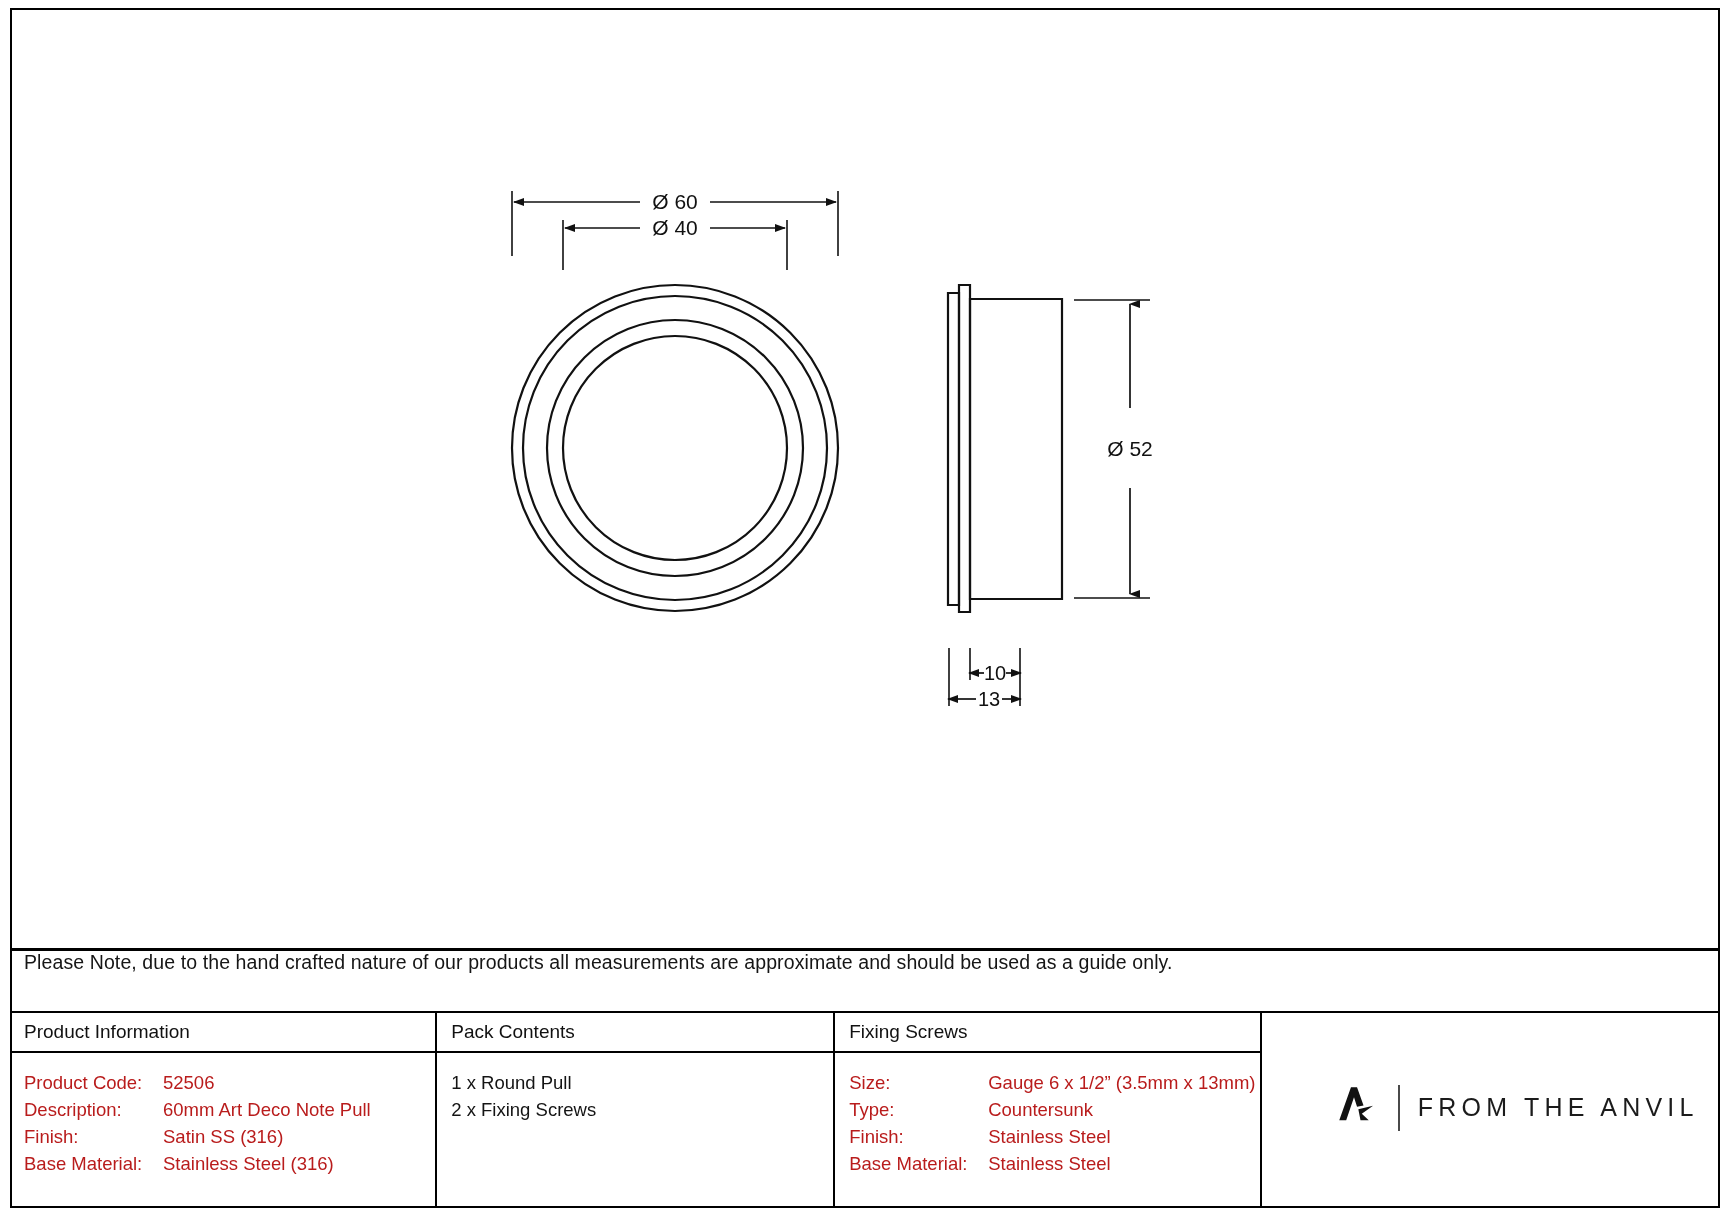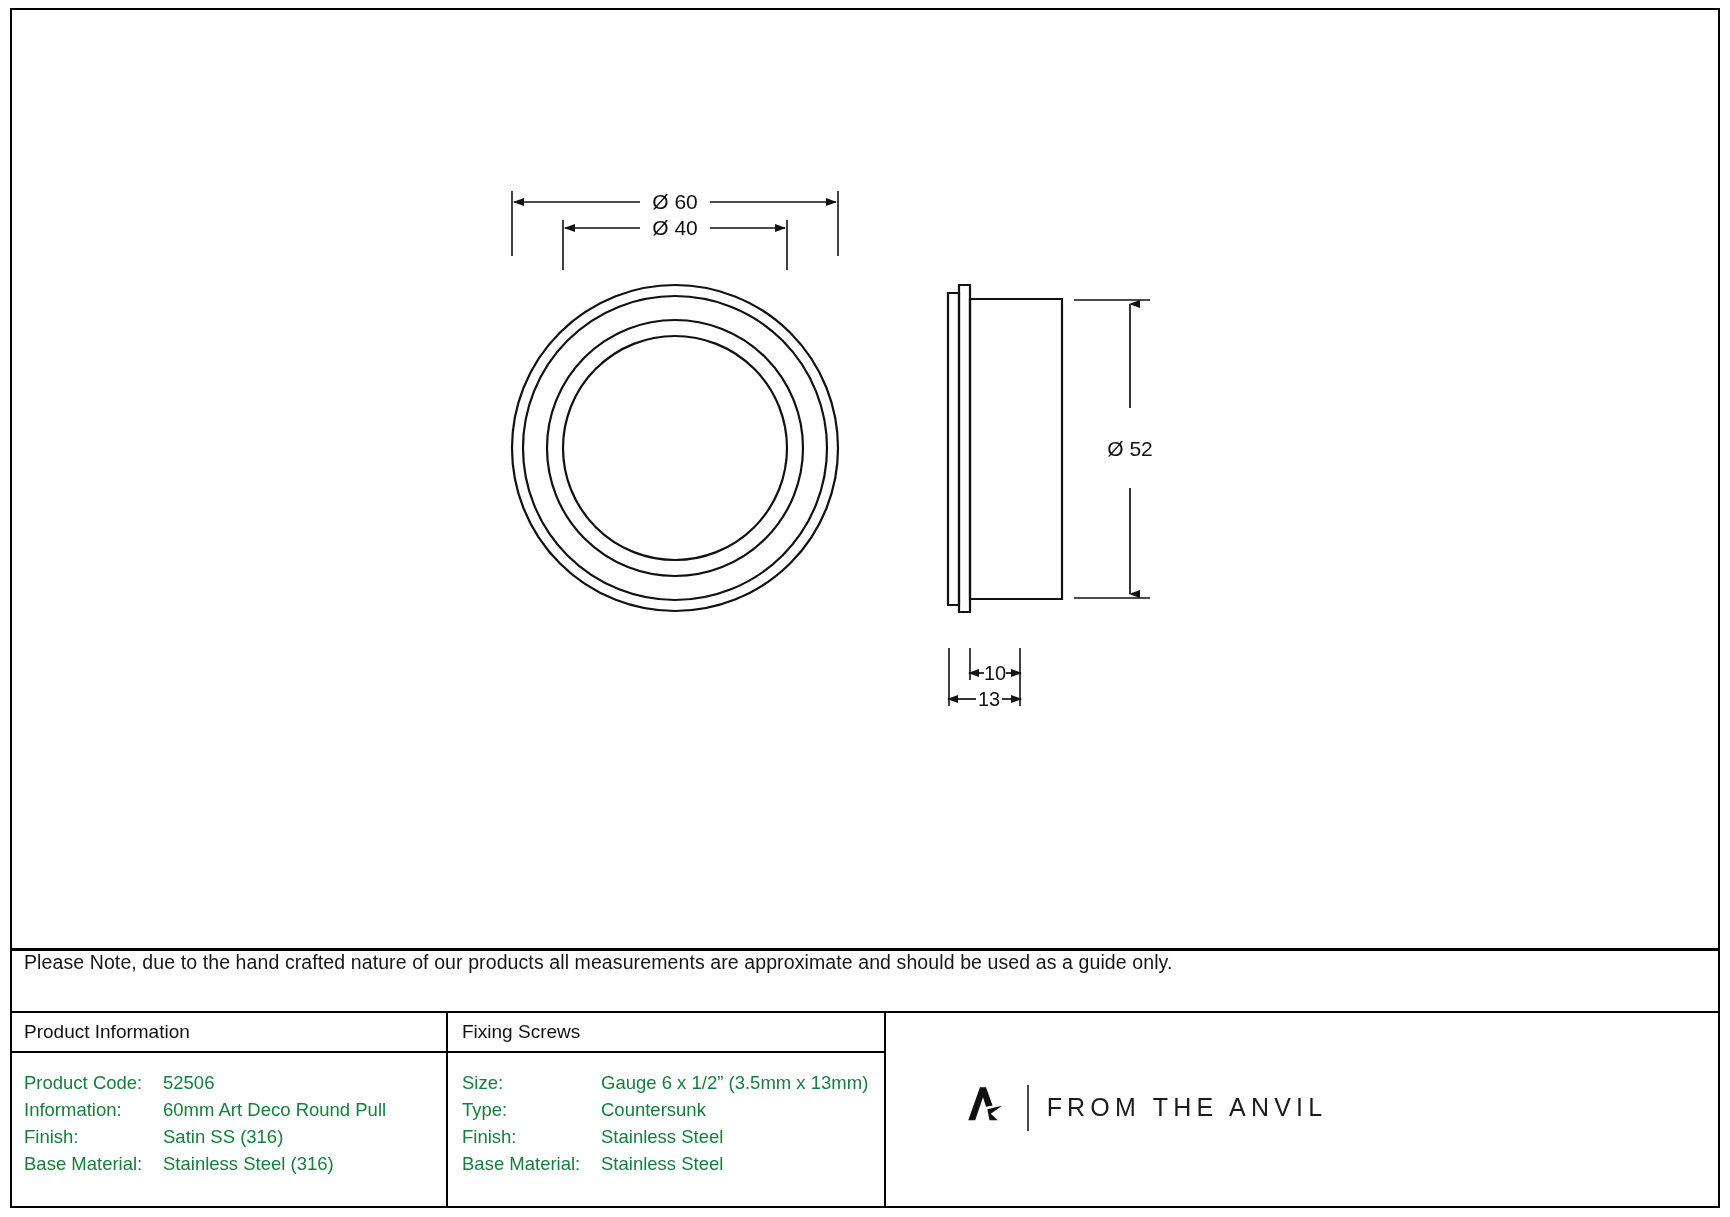--- a/index.html
+++ b/index.html
@@ -100,21 +100,21 @@
   .col-body {
     flex: 1;
     padding: 16px 0 0 14px;
     box-sizing: border-box;
   }
 
   .kv {
     display: flex;
     font-size: 18.5px;
     line-height: 27px;
-    color: #15803d;
+    color: #b91c1c;
   }
   .kv .k { width: 139px; flex: 0 0 139px; }
   .kv .v { flex: 1 1 auto; }
 
   .plain-line {
     font-size: 18.5px;
     line-height: 27px;
     color: #141414;
   }
 
@@ -248,34 +248,43 @@
     <div class="col col-product">
       <div class="col-head">
         <span>Product Information</span>
       </div>
       <div class="col-body">
         <div class="kv">
           <div class="k">Product Code:</div>
           <div class="v">52506</div>
         </div>
         <div class="kv">
-          <div class="k">Information:</div>
-          <div class="v">60mm Art Deco Round Pull</div>
+          <div class="k">Description:</div>
+          <div class="v">60mm Art Deco Note Pull</div>
         </div>
         <div class="kv">
           <div class="k">Finish:</div>
           <div class="v">Satin SS (316)</div>
         </div>
         <div class="kv">
           <div class="k">Base Material:</div>
           <div class="v">Stainless Steel (316)</div>
         </div>
       </div>
     </div>
 
+    <div class="col col-pack">
+      <div class="col-head">
+        <span>Pack Contents</span>
+      </div>
+      <div class="col-body">
+        <div class="plain-line">1 x Round Pull</div>
+        <div class="plain-line">2 x Fixing Screws</div>
+      </div>
+    </div>
 
     <div class="col col-screws">
       <div class="col-head">
         <span>Fixing Screws</span>
       </div>
       <div class="col-body">
         <div class="kv">
           <div class="k">Size:</div>
           <div class="v">Gauge 6 x 1/2” (3.5mm x 13mm)</div>
         </div>

